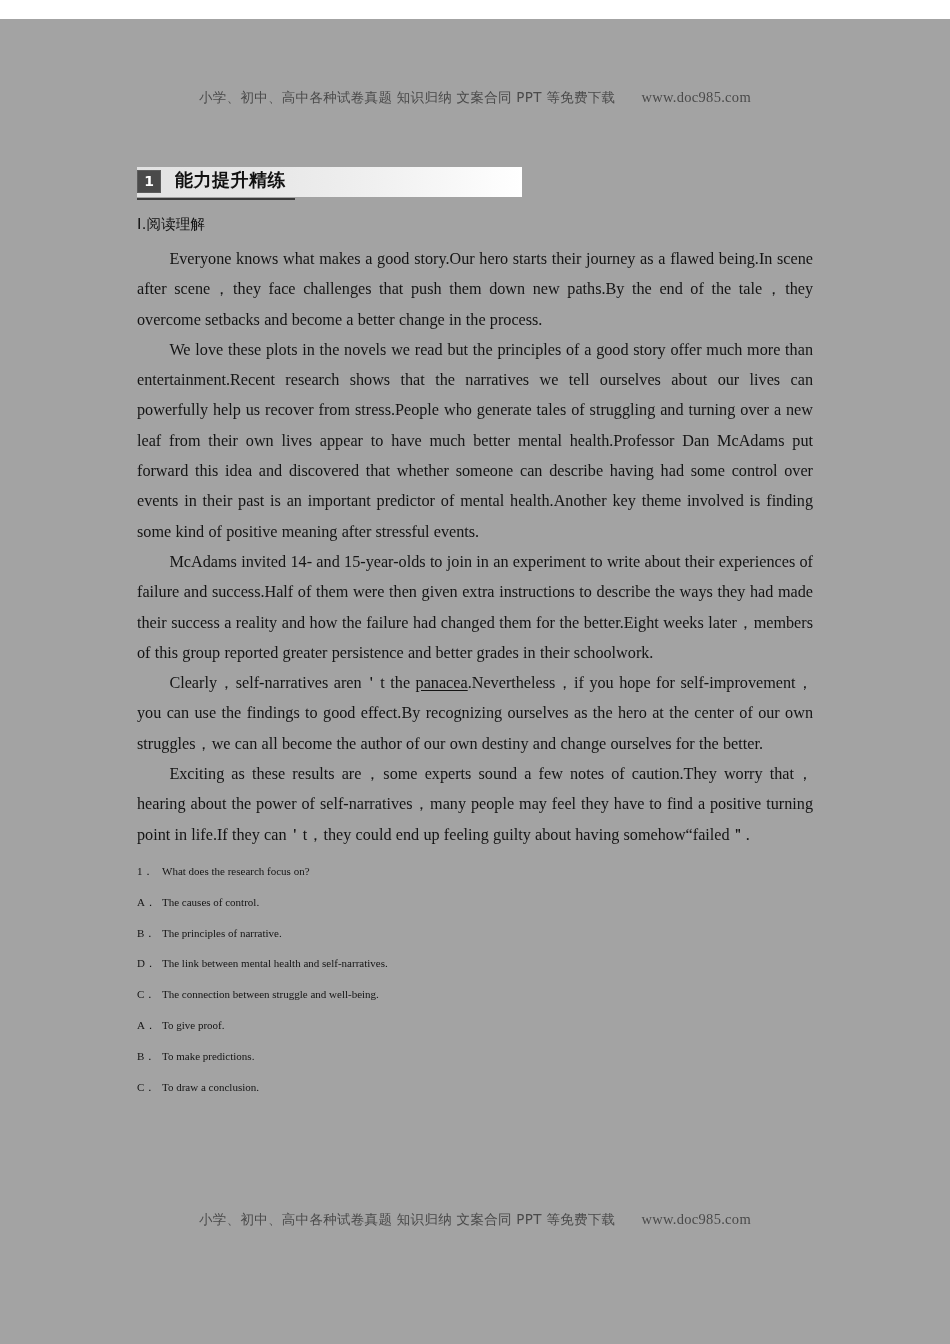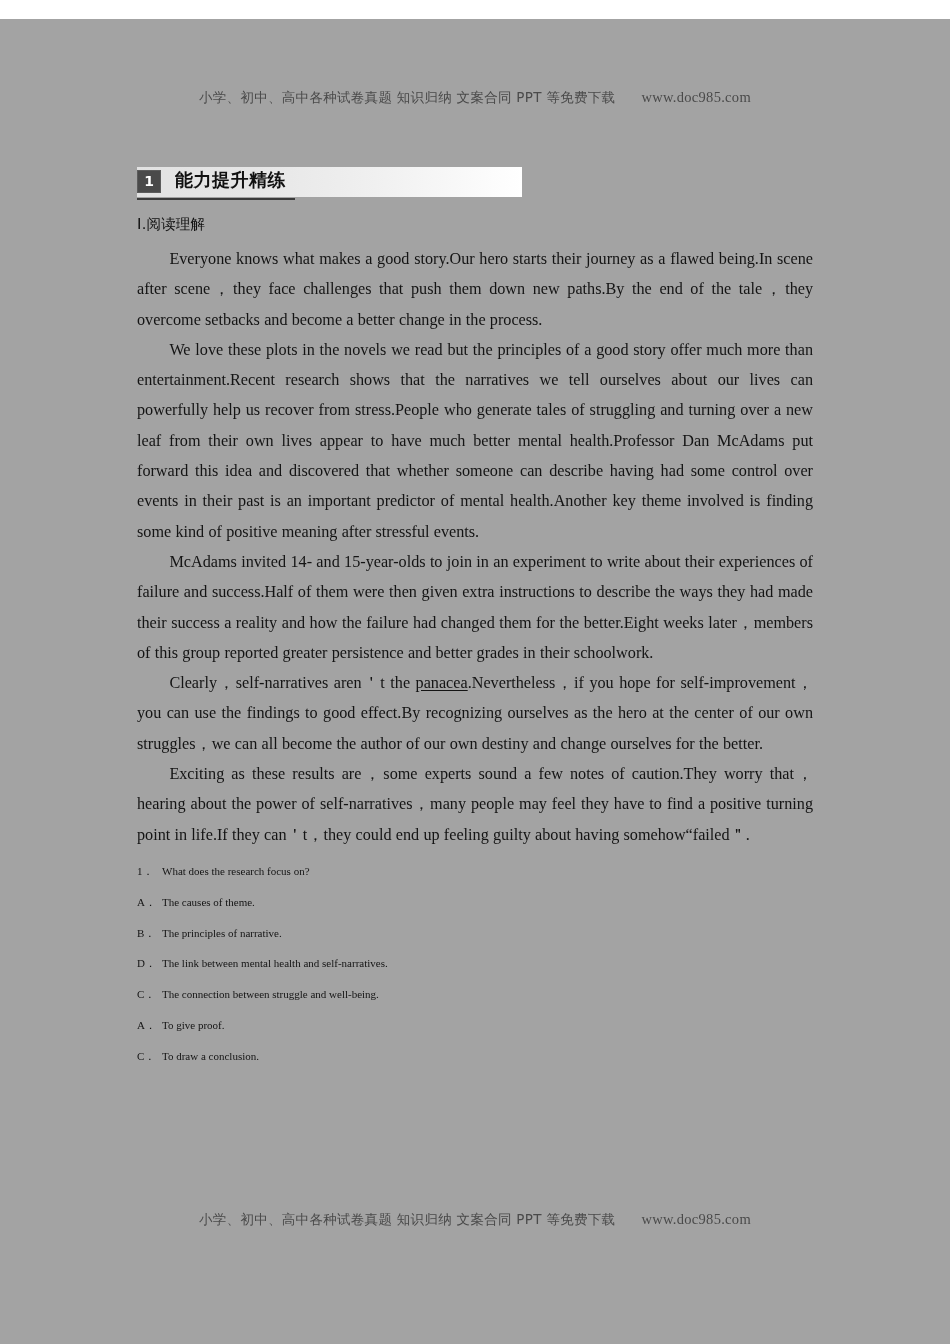--- a/index.html
+++ b/index.html
@@ -160,25 +160,26 @@
 
     <p class="para">Everyone knows what makes a good story.Our hero starts their journey as a flawed being.In scene after scene，they face challenges that push them down new paths.By the end of the tale，they overcome setbacks and become a better change in the process.</p>
     <p class="para">We love these plots in the novels we read but the principles of a good story offer much more than entertainment.Recent research shows that the narratives we tell ourselves about our lives can powerfully help us recover from stress.People who generate tales of struggling and turning over a new leaf from their own lives appear to have much better mental health.Professor Dan McAdams put forward this idea and discovered that whether someone can describe having had some control over events in their past is an important predictor of mental health.Another key theme involved is finding some kind of positive meaning after stressful events.</p>
     <p class="para">McAdams invited 14- and 15-year-olds to join in an experiment to write about their experiences of failure and success.Half of them were then given extra instructions to describe the ways they had made their success a reality and how the failure had changed them for the better.Eight weeks later，members of this group reported greater persistence and better grades in their schoolwork.</p>
     <p class="para"><span>Clearly，self-narratives aren＇t the </span><span class="underlined">panacea</span><span>.Nevertheless，if you hope for self-improvement，you can use the findings to good effect.By recognizing ourselves as the hero at the center of our own struggles，we can all become the author of our own destiny and change ourselves for the better.</span></p>
 
     <p class="para">Exciting as these results are，some experts sound a few notes of caution.They worry that，hearing about the power of self-narratives，many people may feel they have to find a positive turning point in life.If they can＇t，they could end up feeling guilty about having somehow“failed＂.</p>
 
     <div style="margin-top:6px;">
       <p class="qitem"><span class="marker">1．</span><span>What does the research focus on?</span></p>
-      <p class="qitem"><span class="marker">A．</span><span>The causes of theme.</span></p>
+      <p class="qitem"><span class="marker">A．</span><span>The causes of control.</span></p>
       <p class="qitem"><span class="marker">B．</span><span>The principles of narrative.</span></p>
       <p class="qitem"><span class="marker">D．</span><span>The link between mental health and self-narratives.</span></p>
       <p class="qitem"><span class="marker">C．</span><span>The connection between struggle and well-being.</span></p>
       <p class="qitem"><span class="marker">A．</span><span>To give proof.</span></p>
+      <p class="qitem"><span class="marker">B．</span><span>To make predictions.</span></p>
       <p class="qitem"><span class="marker">C．</span><span>To draw a conclusion.</span></p>
     </div>
 
   </div>
 
   <div class="watermark" id="wm-bottom">
     <span class="wm-cn">小学、初中、高中各种试卷真题  知识归纳  文案合同  PPT 等免费下载</span><span class="wm-url">www.doc985.com</span>
   </div>
 
 </div>

